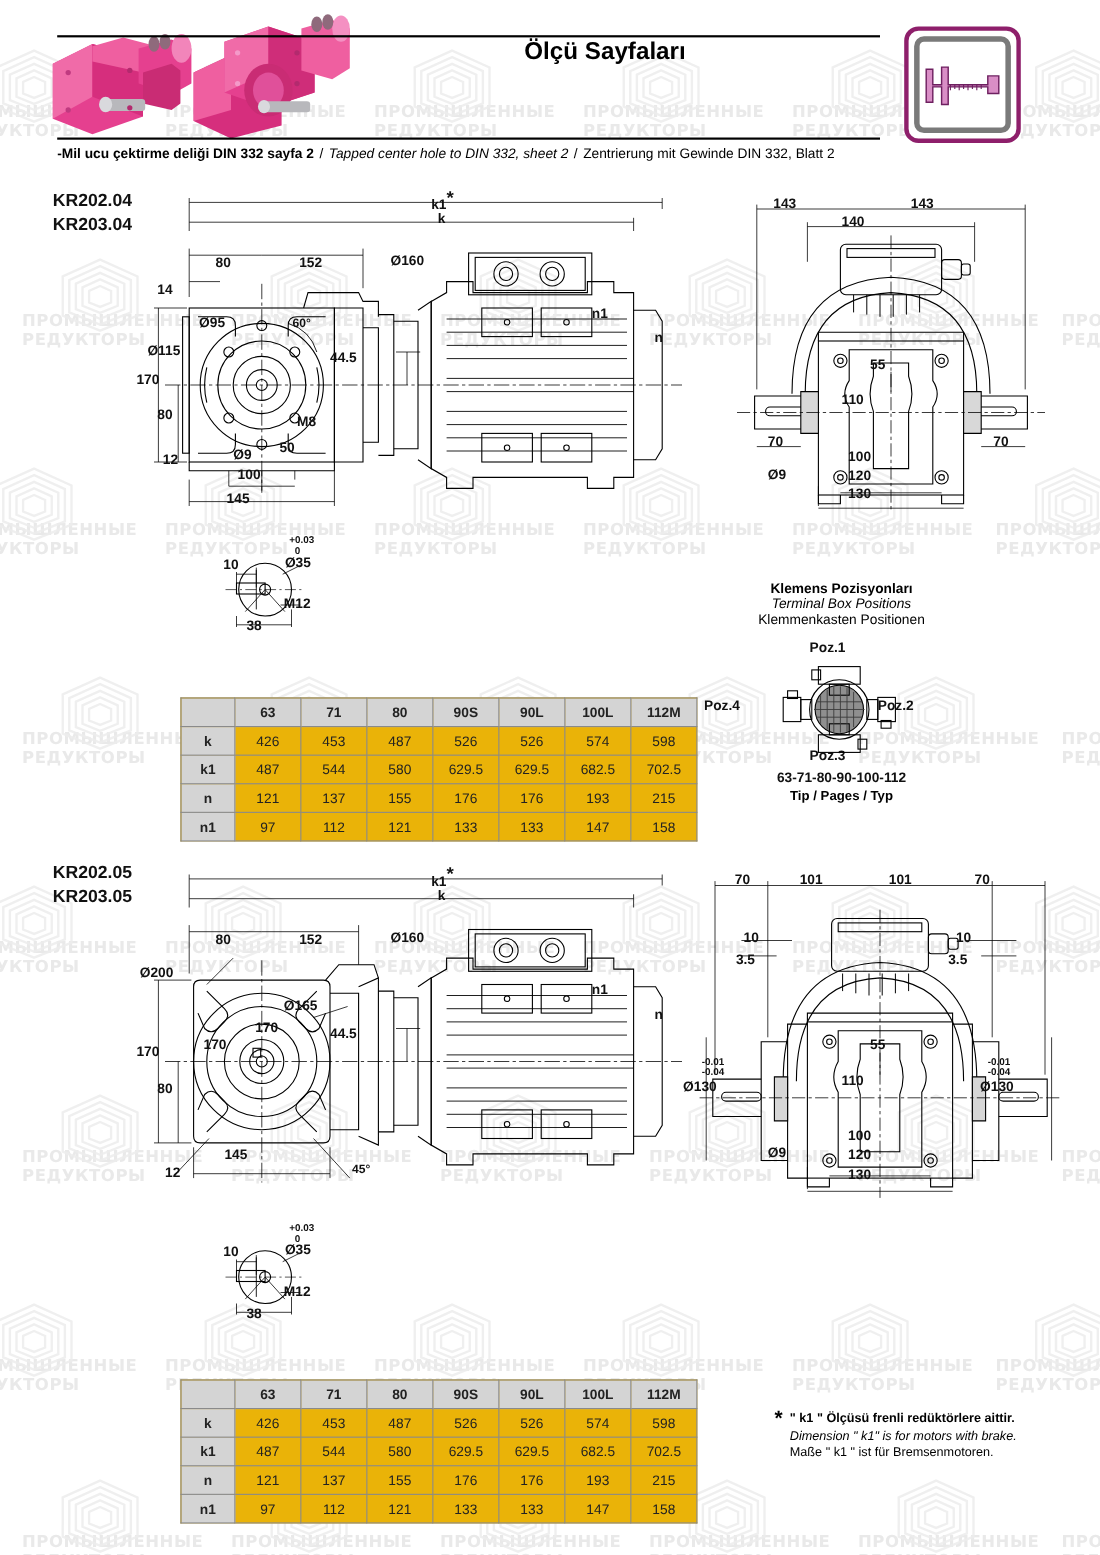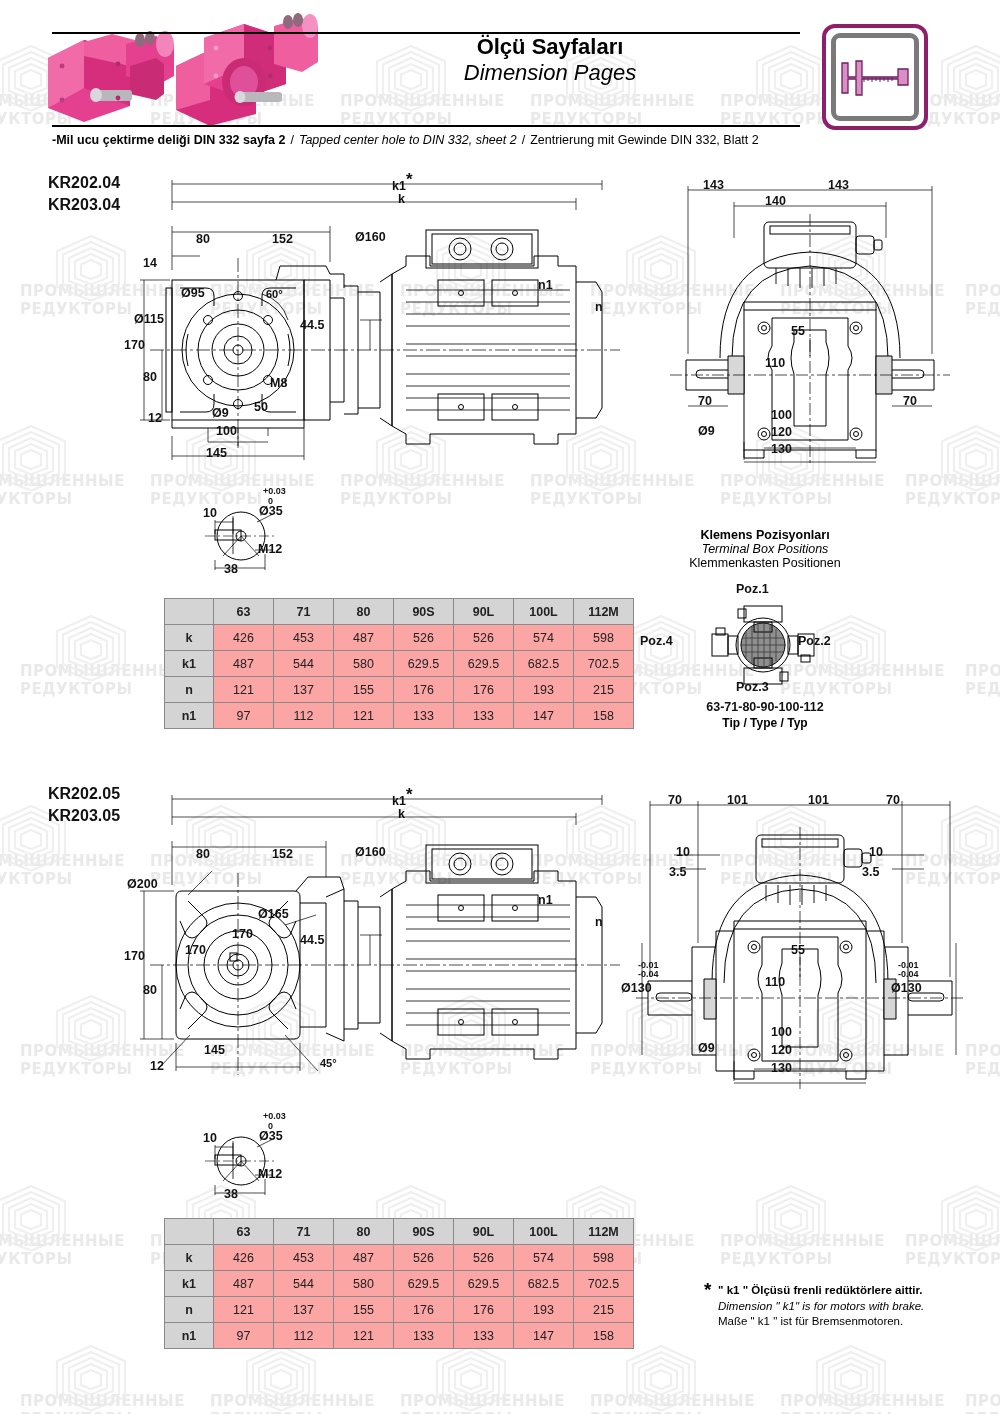--- a/index.html
+++ b/index.html
@@ -33,21 +33,21 @@
      border:4px solid #8e1f6b;border-radius:13px;background:#fff;box-sizing:border-box;padding:5px;}
   #caliper-inner{width:100%;height:100%;border:5px solid #7a7a7a;border-radius:9px;
      background:#fff;box-sizing:border-box;display:flex;align-items:center;justify-content:center;}
   #subhead{position:absolute;left:52px;top:133px;font-size:12.5px;white-space:nowrap;}
   #subhead b{font-weight:700;}
   #subhead i{font-style:italic;}
   .sep{padding:0 5px;}
   
   .photo{position:absolute;}
   
-  .dimtable{position:absolute;border-collapse:collapse;font-size:12.5px;background:#fca5a5;}
+  .dimtable{position:absolute;border-collapse:collapse;font-size:12.5px;background:#eab308;margin-top:36px;}
   .dimtable td,.dimtable th{border:1px solid #8a8a8a;text-align:center;
      height:25px;padding:0 2px;font-weight:400;color:#222;}
   .dimtable th{background:#d4d4d4;font-weight:700;}
   .dimtable td.rowhdr{background:#d4d4d4;font-weight:700;width:44px;}
   .dimtable th.corner{background:#d4d4d4;width:44px;}
   .dimtable td.val{width:55px;}
   
   #tbox{position:absolute;left:630px;top:528px;width:270px;text-align:center;}
   #tbox .t1{font-size:12.5px;font-weight:700;}
   #tbox .t2{font-size:12.5px;font-style:italic;}
@@ -542,21 +542,20 @@
         <ellipse cx="118" cy="12" rx="5" ry="7" fill="#8f6a7c"></ellipse>
         <ellipse cx="128" cy="10" rx="5" ry="7" fill="#8f6a7c"></ellipse>
       </g>
     </svg>
 
     <div id="hdr-rule-top"></div>
     <div id="hdr-rule-bot"></div>
 
     <div id="title-block">
       <div id="title-tr">Ölçü Sayfaları</div>
-      <div id="title-en">Dimension Pages</div>
     </div>
 
     <div id="caliper-badge">
       <div id="caliper-inner">
         <svg width="74" height="52" viewBox="0 0 74 52">
           <g fill="#d98ec6" stroke="#6e2060" stroke-width="1.3">
             <path d="M4 12 L10 12 L10 26 L18 26 L18 10 L24 10 L24 26 L60 26 L60 18 L70 18 L70 34 L60 34 L60 28 L24 28 L24 44 L18 44 L18 28 L10 28 L10 42 L4 42 Z"></path>
           </g>
           <g stroke="#6e2060" stroke-width="1">
             <line x1="26" y1="26" x2="26" y2="31"></line>
@@ -848,21 +847,21 @@
           <line x1="66" y1="27" x2="66" y2="67"></line>
             <line x1="72" y1="31" x2="72" y2="63"></line>
           <line x1="38" y1="40" x2="80" y2="40"></line>
             <line x1="36" y1="47" x2="82" y2="47"></line>
           <line x1="38" y1="54" x2="80" y2="54"></line>
         </g>
       </svg>
     </div>
     <div class="lbl" style="position:relative;left:0;top:0;display:block;text-align:center;margin-top:6px;">63-71-80-90-100-112</div>
     <div style="font-size:12px;font-weight:700;margin-top:2px;">
-      <span>Tip / Type / Typ</span></div>
+      <span>Tip / Pages / Typ</span></div>
   </div>
 
   <table class="dimtable" style="left:164px;top:598px;">
     <thead>
       <tr>
         <th class="corner"></th>
         <th>63</th>
         <th>71</th>
         <th>80</th>
         <th>90S</th>

